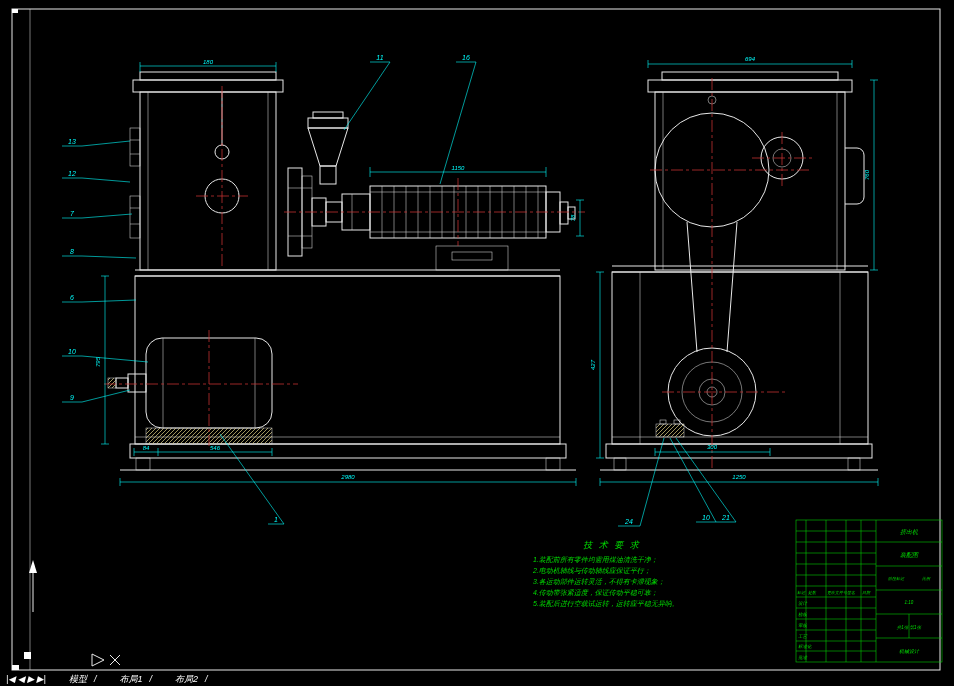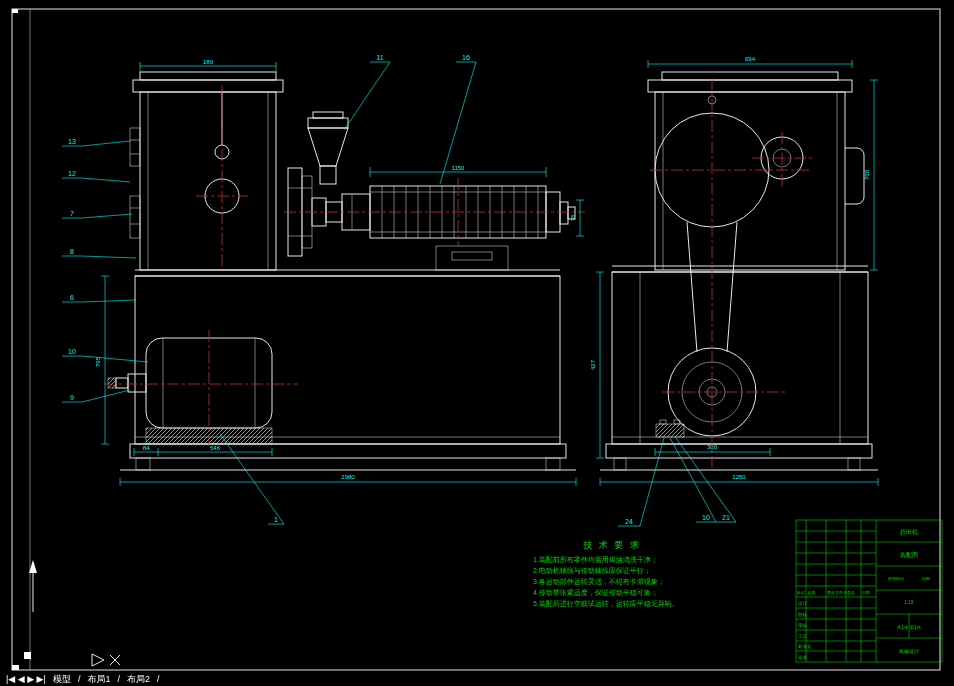--- a/index.html
+++ b/index.html
@@ -1,32 +1,32 @@
 <!DOCTYPE html>
 <html><head>
 <meta charset="utf-8">
 <style>
   html,body{margin:0;padding:0;background:#000;}
   .screen{position:relative;width:954px;height:686px;background:#000;overflow:hidden;
-          font-family:"Liberation Sans",sans-serif;}
+          font-family:"Liberation Sans",sans-serif;font-style:italic;}
   svg{position:absolute;left:0;top:0;}
   svg text{font-family:"Liberation Sans",sans-serif;stroke:none;}
   .w{stroke:#e8e8e8;fill:none;stroke-width:1;}
   .w5{stroke:#d9d9d9;fill:none;stroke-width:.55;}
   .cy{stroke:#00ffff;fill:none;stroke-width:.6;}
   .rd{stroke:#cc3333;fill:none;stroke-width:.75;stroke-dasharray:12 3 3 3;}
   .gn{stroke:#00dd00;fill:none;stroke-width:.55;}
   text.c{fill:#00ffff;font-size:6px;text-anchor:middle;}
   text.cb{fill:#00ffff;font-size:7px;text-anchor:middle;}
   text.g{fill:#00dd00;}
   text.vt{font-size:6px;}
   .tabbar{position:absolute;left:0;top:672px;width:954px;height:14px;background:#000;
           color:#fff;display:flex;align-items:center;gap:7px;padding-left:6px;
           font-size:9px;line-height:14px;}
-  .tabbar .tab{cursor:default;}
+  .tabbar .tab{cursor:default;margin-left:16px;}
   .tabbar .sep{color:#fff;}
 </style>
 </head>
 <body>
 
 <div class="screen">
 
 <svg width="954" height="672" viewBox="0 0 954 672">
   <defs>
     <pattern id="hatchY" width="4" height="4" patternUnits="userSpaceOnUse">

